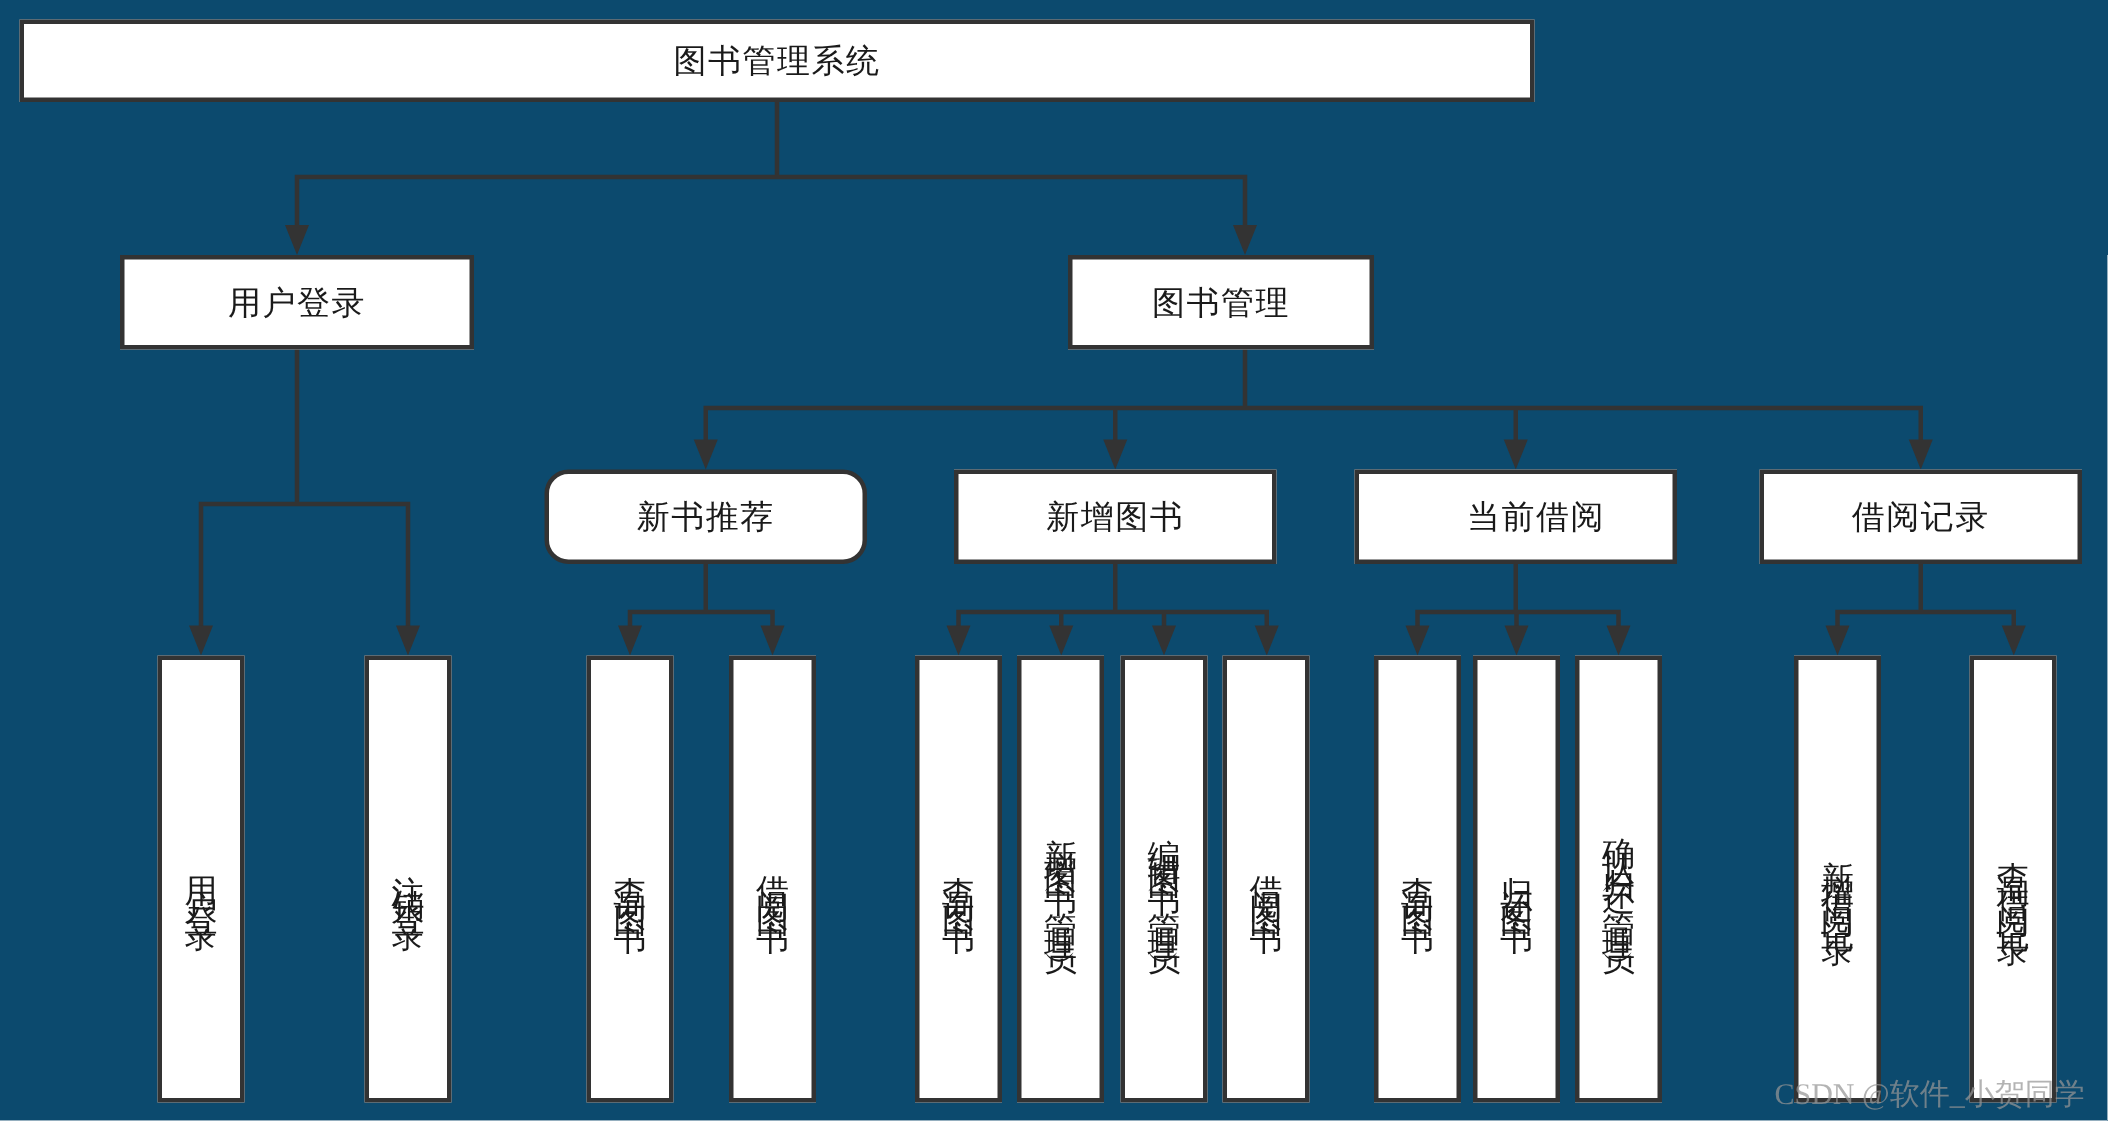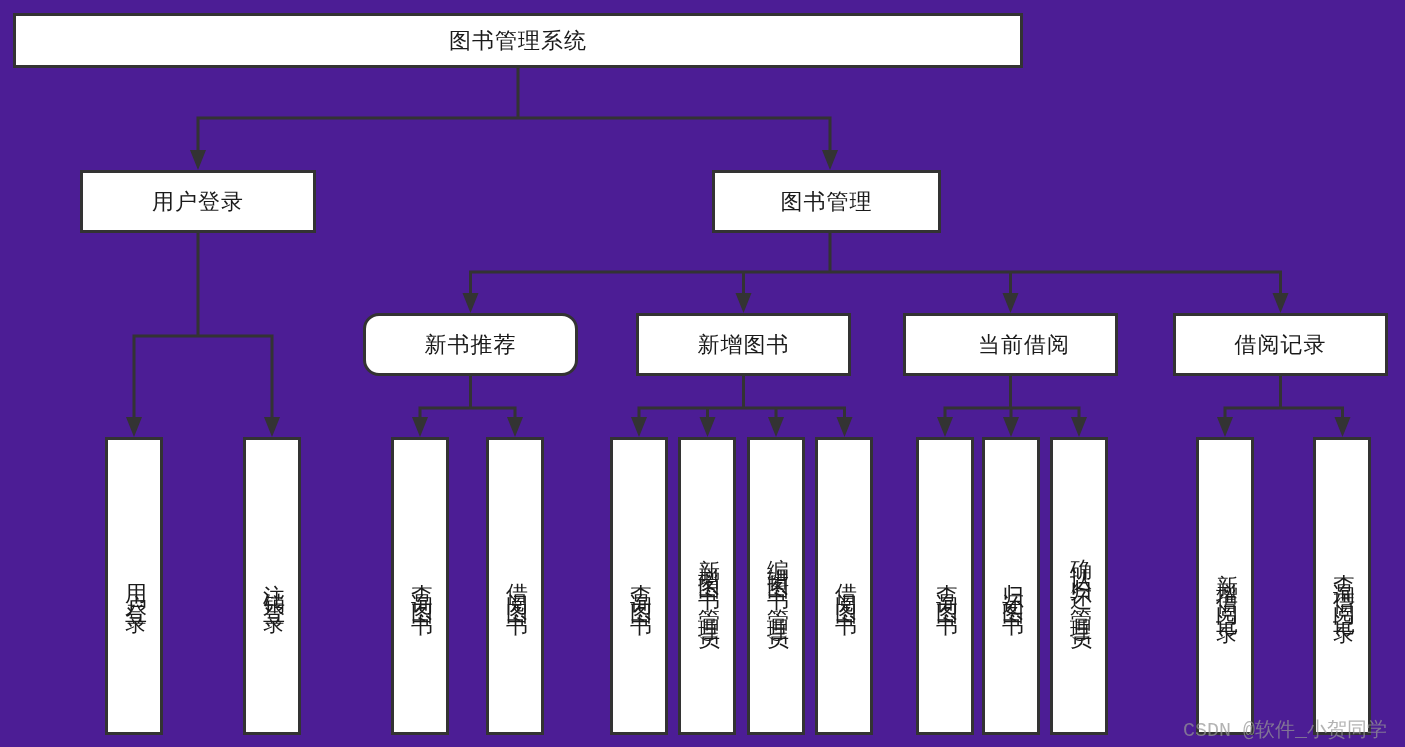--- a/index.html
+++ b/index.html
@@ -1,20 +1,20 @@
 <!DOCTYPE html>
 <html><head>
 <meta charset="utf-8">
 <style>
   html,body{margin:0;padding:0;background:#ffffff;}
   #stage{
     position:relative;
     width:1405px;height:747px;
-    background:#4c1d95;
-    font-family:Liberation Mono, monospace;
+    background:#0c4a6e;
+    font-family:Liberation Serif, serif;
     overflow:hidden;
   }
   #connectors{position:absolute;left:0;top:0;z-index:1;}
   .box{
     position:absolute;
     box-sizing:border-box;
     background:#ffffff;
     border:3px solid #333333;
     color:#1a1a1a;
     display:flex;
@@ -99,21 +99,21 @@
       M937 417 L953 417 L945 437 Z
       M1003 417 L1019 417 L1011 437 Z
       M1071 417 L1087 417 L1079 437 Z
       M1217 417 L1233 417 L1225 437 Z
       M1334.5 417 L1350.5 417 L1342.5 437 Z"></path>
   </svg>
 
   <div class="box h" style="left:13px;top:13px;width:1010px;height:55px;">图书管理系统</div>
 
   <div class="box h" style="left:80px;top:170px;width:236px;height:63px;">用户登录</div>
-  <div class="box h" style="left:712px;top:170px;width:229px;height:63px;">图书管理</div>
+  <div class="box h" style="left:712px;top:170px;width:204px;height:63px;">图书管理</div>
 
   <div class="box h" style="left:363px;top:313px;width:215px;height:63px;border-radius:16px;">新书推荐</div>
   <div class="box h" style="left:636px;top:313px;width:215px;height:63px;">新增图书</div>
   <div class="box h" style="left:903px;top:313px;width:215px;height:63px;padding-left:27px;">当前借阅</div>
   <div class="box h" style="left:1173px;top:313px;width:215px;height:63px;">借阅记录</div>
 
   <div class="box v" style="left:105px;top:437px;width:58px;height:298px;">用户登录</div>
   <div class="box v" style="left:243px;top:437px;width:58px;height:298px;">注销登录</div>
 
   <div class="box v" style="left:391px;top:437px;width:58px;height:298px;">查询图书</div>

